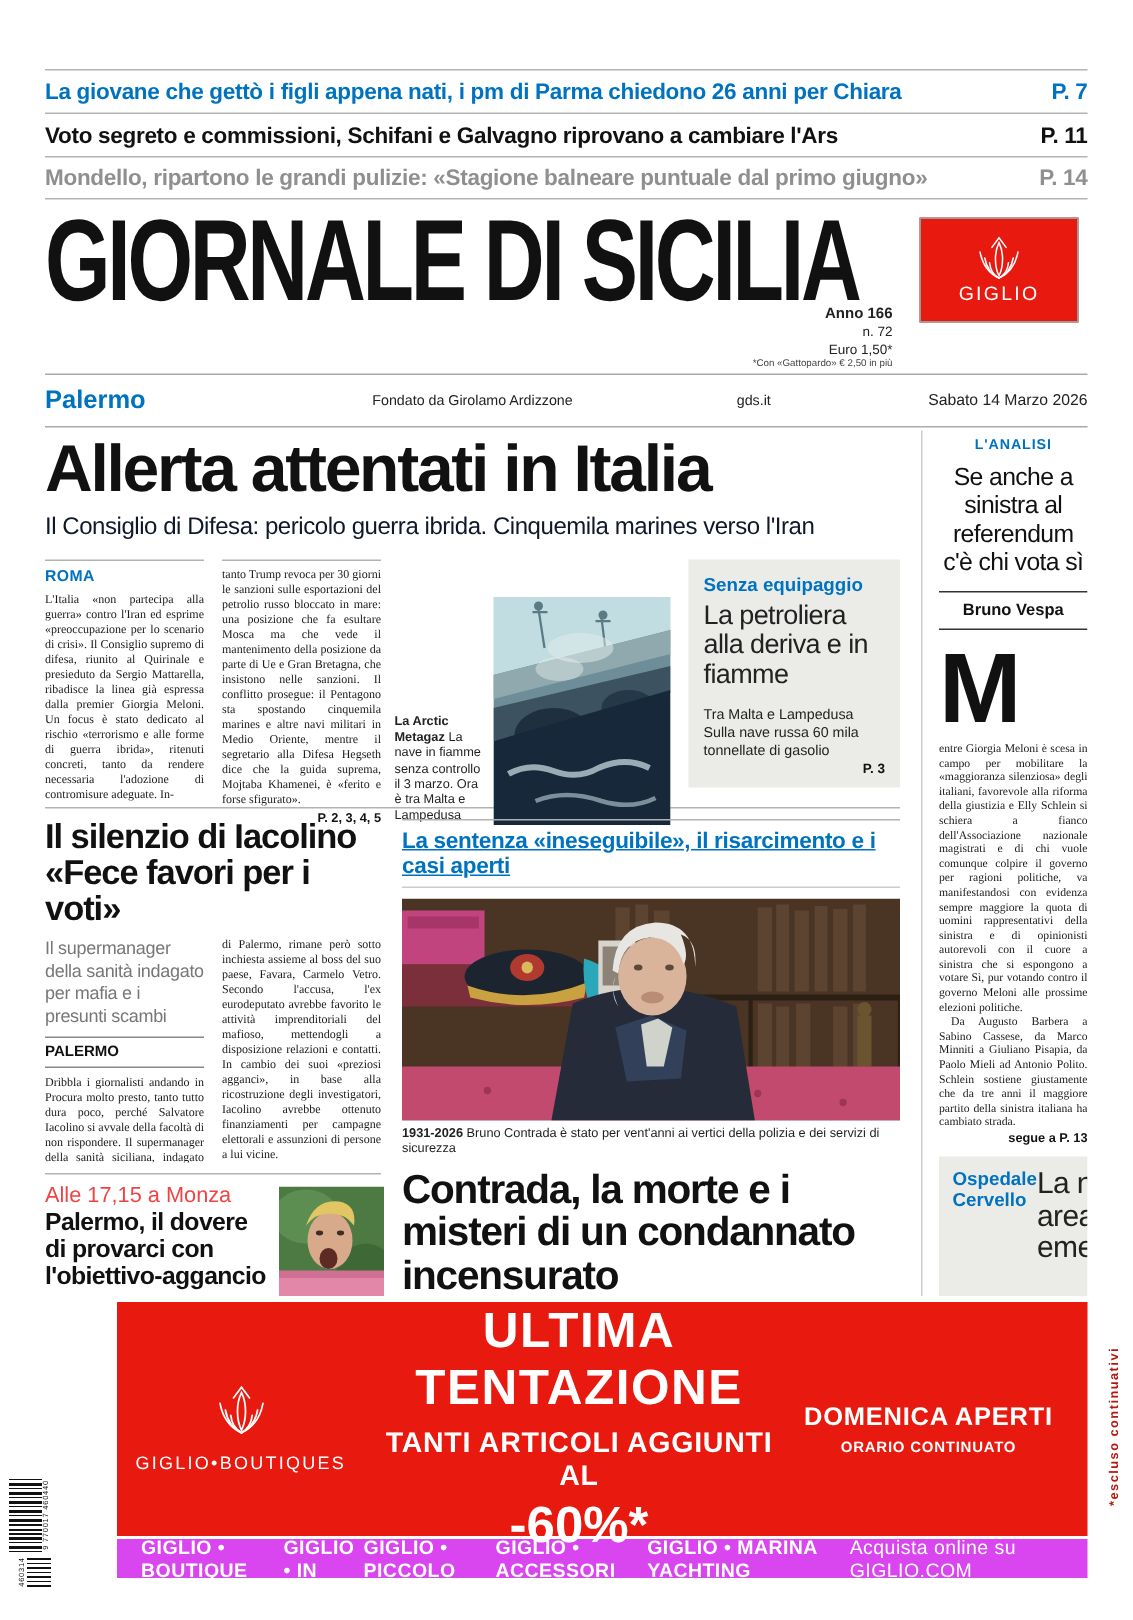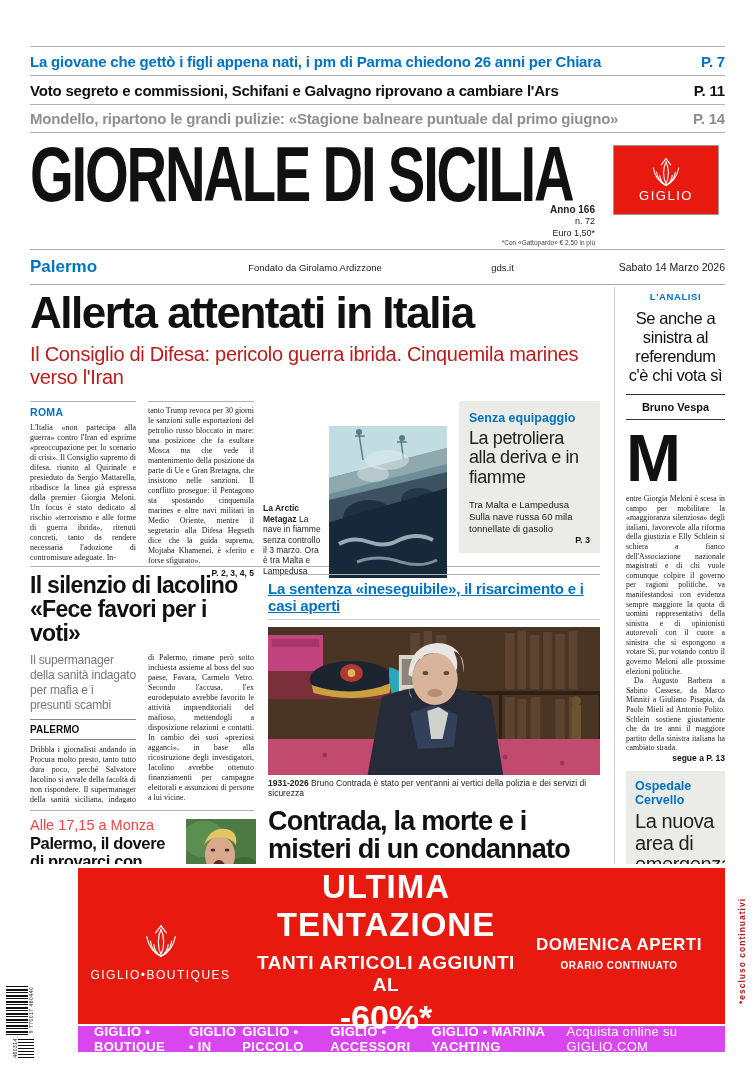--- a/index.html
+++ b/index.html
@@ -34,21 +34,21 @@
   .folio .edizione { color:#0073c0; font-weight:800; font-size:17px; }
   .folio .fondato, .folio .sito { font-size:9.5px; color:#222; text-align:center; }
   .folio .data { font-size:10.5px; text-align:right; color:#222; }
 
   
   .main { margin-top:2px; height:577px; display:grid; grid-template-columns:585px 1fr; }
   .main-left { border-right:1px solid #ccc; padding-right:14px; overflow:hidden; }
   .main-right { padding-left:11px; display:flex; flex-direction:column; overflow:hidden; }
 
   .lead-head { font-size:44px; font-weight:800; letter-spacing:-1.5px; line-height:1; margin:4px 0 8px; }
-  .lead-sub { font-size:20px; letter-spacing:-0.3px; color:#b91c1c; margin-bottom:12px; }
+  .lead-sub { font-size:16px; letter-spacing:-0.3px; color:#0f172a; margin-bottom:12px; }
 
   .lead-row { display:grid; grid-template-columns:224px 198px 1fr; height:156px; }
   .lead-text { display:grid; grid-template-columns:1fr 1fr; column-gap:12px; }
   .lead-col { border-top:1px solid #b3b3b3; padding-top:4px; overflow:hidden; }
   .kicker-blue { color:#0073c0; font-weight:800; font-size:10.5px; letter-spacing:0.3px; margin-bottom:5px; }
   p.body { font-family:"Liberation Serif", serif; font-size:8px; line-height:10px;
     text-align:justify; hyphens:auto; -webkit-hyphens:auto; color:#1a1a1a; }
   .pages-line { font-size:8.5px; font-weight:700; text-align:right; margin-top:2px; }
 
   .lead-photo-cell { display:flex; align-items:flex-end; padding:0 5px 0 9px; }
@@ -91,21 +91,21 @@
   .an-kicker { color:#0073c0; font-weight:800; font-size:9.5px; letter-spacing:0.6px; text-align:center; margin-top:4px; }
   .an-title { font-size:16.5px; line-height:1.15; letter-spacing:-0.4px; text-align:center; margin:7px 0 9px; color:#111; }
   .an-byline { border-top:1px solid #333; border-bottom:1px solid #333; text-align:center;
     font-weight:800; font-size:11px; padding:6px 0; }
   .an-drop { font-size:66px; font-weight:800; line-height:0.85; margin:10px 0 8px; }
   .an-body { flex:1 1 auto; overflow:hidden; }
   .an-body p { font-family:"Liberation Serif", serif; font-size:7.8px; line-height:9.6px;
     text-align:justify; hyphens:auto; -webkit-hyphens:auto; color:#1a1a1a; }
   .an-body p + p { text-indent:8px; }
   .an-segue { text-align:right; font-weight:700; font-size:8.5px; margin:3px 0 8px; }
-  .box-cervello { height:94px; display:flex; flex-direction:column; padding:8px 9px; }
+  .box-cervello { height:94px; display:flex; padding:8px 9px; }
   .box-cervello .gb-title { font-size:20px; }
   .box-cervello .gb-firma { margin-top:auto; text-align:right; font-size:8.5px; }
   .box-cervello .gb-firma .nm { font-weight:800; }
   .box-cervello .gb-firma .pg { color:#444; font-weight:700; }
 
   
   .ad-wrap { margin:4px 0 0 48px; position:relative; }
   .ad-main { background:#e8190f; height:156px; color:#fff; display:grid;
     grid-template-columns:165px 1fr 180px 16px; align-items:center; }
   .ad-brand { text-align:center; }

